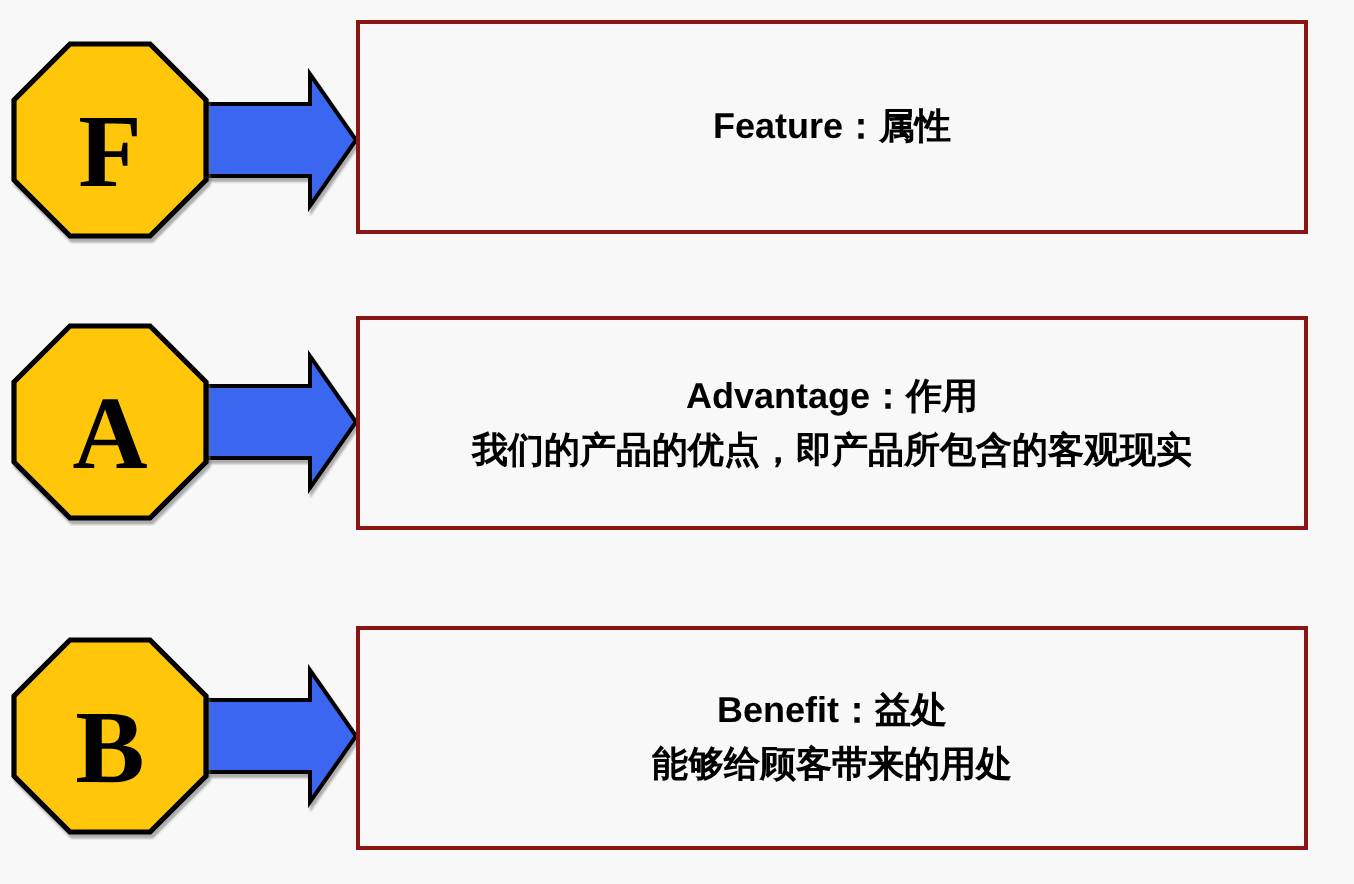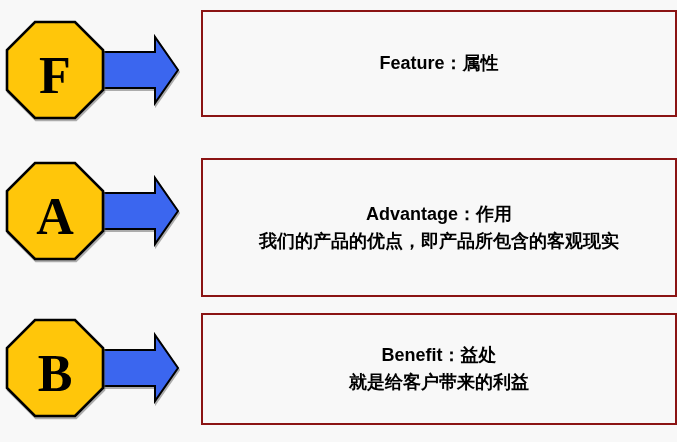--- a/index.html
+++ b/index.html
@@ -56,30 +56,29 @@
     left:178px;
     width:476px;
     box-sizing:border-box;
     border:2px solid var(--box-border);
     background:var(--bg);
     display:flex;
     flex-direction:column;
     justify-content:center;
     align-items:center;
     text-align:center;
-    margin-left:23px;
   }
   .box-title, .box-desc{
     font-size:18px;
     font-weight:bold;
     line-height:27px;
     white-space:nowrap;
   }
   #box-feature  {top:10px;  height:107px;}
-  #box-advantage{top:158px; height:139px;}
+  #box-advantage{top:158px; height:107px;}
   #box-benefit  {top:313px; height:112px;}
   #graphic-feature  {top:18px;}
   #graphic-advantage{top:159px;}
   #graphic-benefit  {top:316px;}
 </style>
 </head>
 <body>
 
 <div class="stage">
 
@@ -102,16 +101,16 @@
     <div class="box-desc">我们的产品的优点，即产品所包含的客观现实</div>
   </div>
 
   <svg id="graphic-benefit" class="row-graphic" viewBox="0 0 175 104">
     <polygon class="arrow-shape" points="95,34 150,34 150,19 173,52 150,85 150,70 95,70"></polygon>
     <polygon class="octagon-shape" points="30,4 70,4 98,32 98,72 70,100 30,100 2,72 2,32"></polygon>
     <text class="octagon-letter" x="50" y="75">B</text>
   </svg>
   <div id="box-benefit" class="def-box">
     <div class="box-title">Benefit：益处</div>
-    <div class="box-desc">就是给客户带来的利益</div>
+    <div class="box-desc">能够给顾客带来的用处</div>
   </div>
 
 </div>
 
 </body></html>

